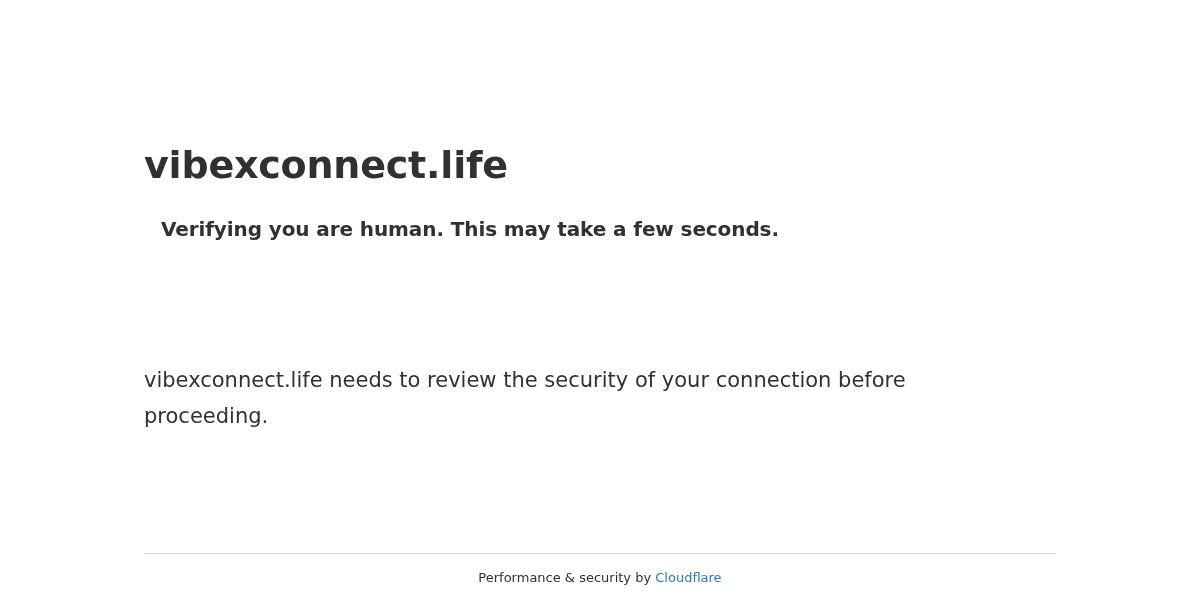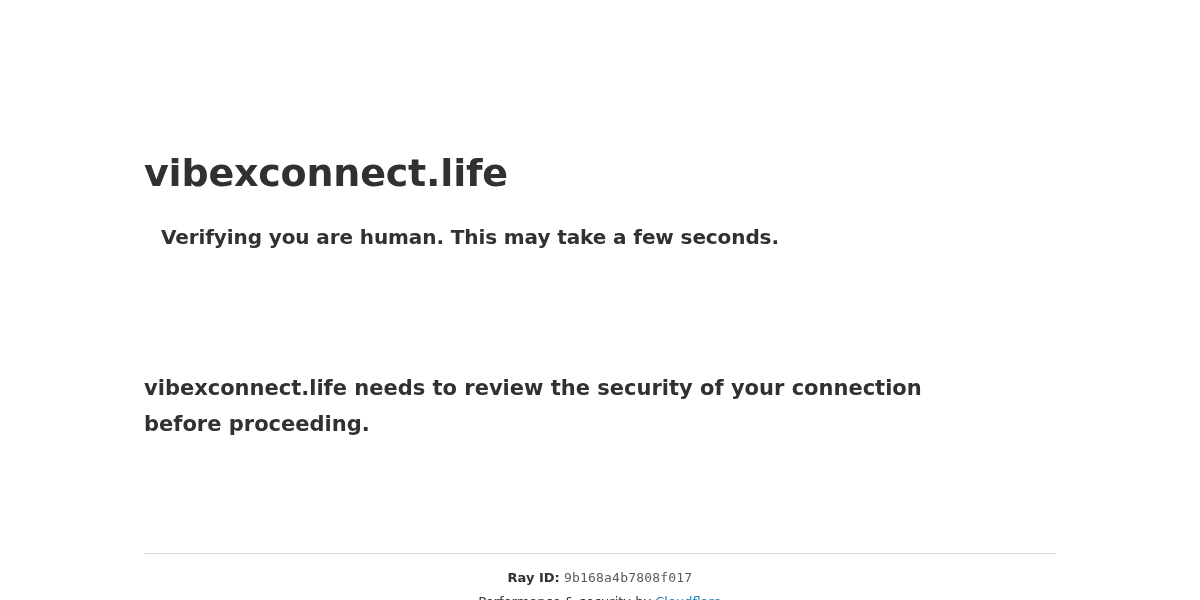--- a/index.html
+++ b/index.html
@@ -19,21 +19,21 @@
   .page {
     position: relative;
     width: 1200px;
     height: 600px;
     background: #ffffff;
   }
 
   .content {
     position: absolute;
     left: 144px;
-    top: 16px;
+    top: 8px;
     width: 912px;
   }
 
   .main-heading {
     margin: 0;
     padding-top: 134px;
     font-size: 38px;
     font-weight: 700;
     line-height: 46px;
     letter-spacing: -0.2px;
@@ -56,21 +56,21 @@
   .challenge-widget {
     height: 102px;
     width: 300px;
     margin-top: 8px;
   }
 
   .body-copy {
     margin: 0;
     width: 800px;
     font-size: 21px;
-    font-weight: 700;
+    font-weight: 400;
     line-height: 36px;
     color: #313131;
   }
 
   .divider {
     position: absolute;
     left: 144px;
     top: 553px;
     width: 912px;
     height: 1px;
@@ -126,24 +126,20 @@
     <div class="challenge-widget"></div>
 
     <p class="body-copy">vibexconnect.life needs to review the security of your connection before proceeding.</p>
 
   </div>
 
   <div class="divider"></div>
 
   <div class="footer">
 
-    <div class="ray-line">
-      <span class="ray-label">Ray ID:</span>
-      <span class="ray-id">9b168a4b7808f017</span>
-    </div>
 
     <div class="attribution">
       <span>Performance &amp; security by </span><a class="attribution-link" href="#">Cloudflare</a>
     </div>
 
   </div>
 
 </div>
 
 </body></html>

